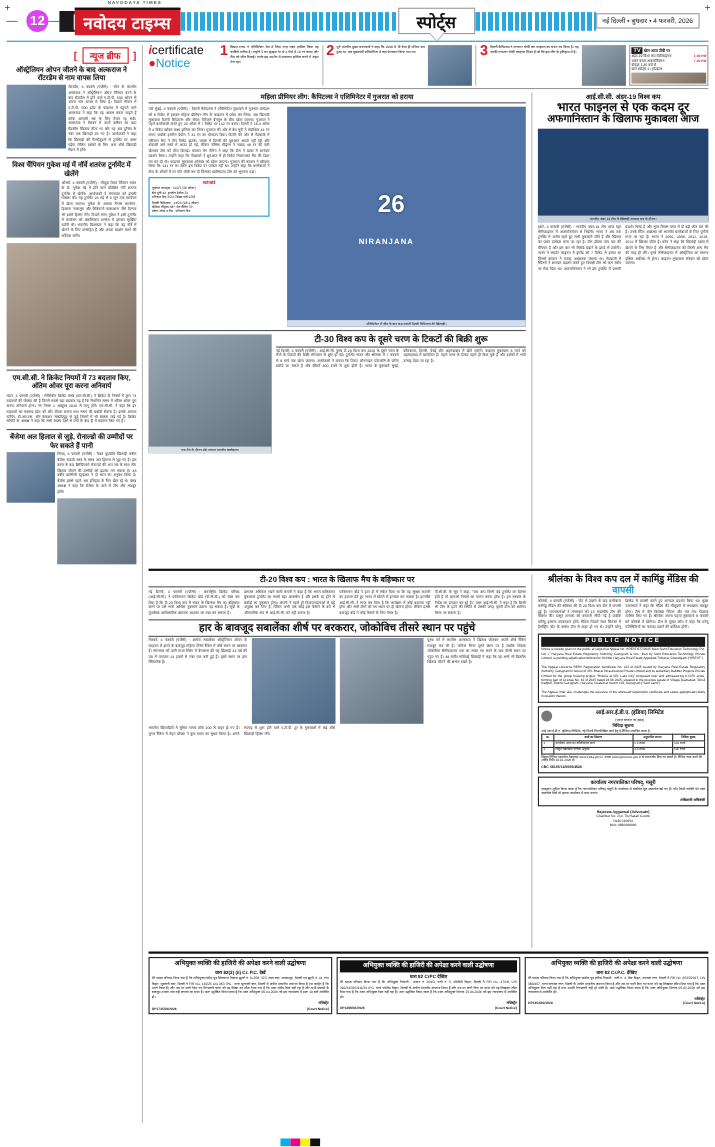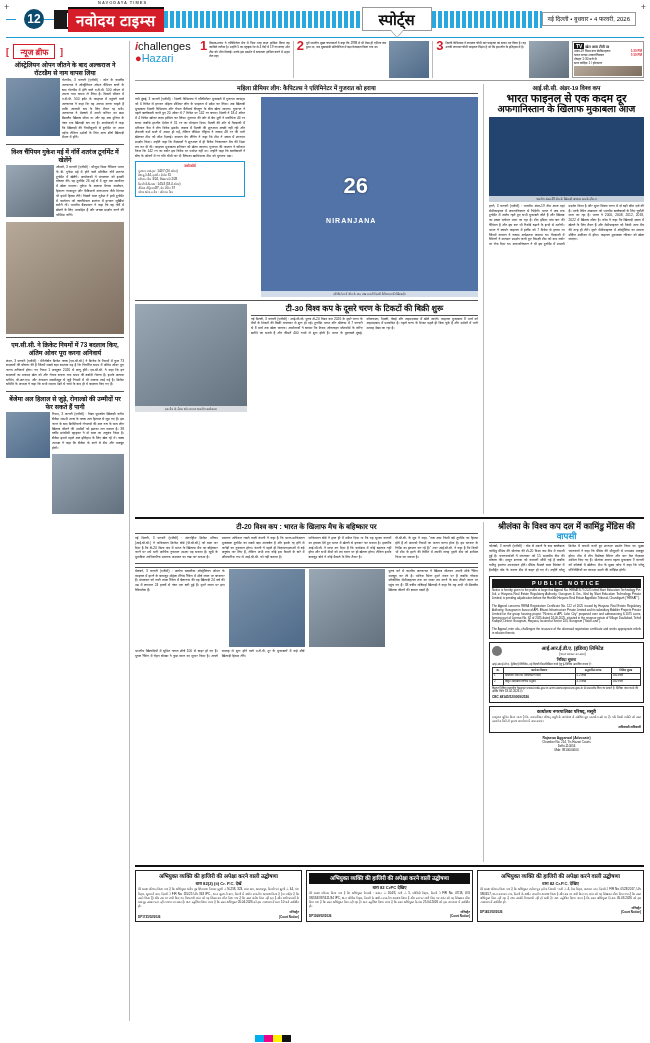--- a/index.html
+++ b/index.html
@@ -14,21 +14,21 @@
   }
   .page { position:relative; width:650px; height:1043px; padding:4px 6px; }
 
   
   .masthead { position:relative; height:30px; display:flex; align-items:center; gap:0; }
   .crop-mark { position:absolute; color:#444; font-size:9px; }
   .cm-tl { left:-2px; top:-2px; }
   .cm-tr { right:-2px; top:-2px; }
   .pageno {
     width:20px; height:20px; border-radius:50%;
-    background:#0c4a6e; color:#fff; font-weight:bold; font-size:12px;
+    background:#d946ef; color:#fff; font-weight:bold; font-size:12px;
     display:flex; align-items:center; justify-content:center;
     margin-left:8px; flex:0 0 auto; position:relative; z-index:3;
   }
   .pg-line { width:10px; height:1px; background:#1c9ad6; flex:0 0 auto;}
   .logo-blk { width:14px; height:19px; background:#1a1a1a; flex:0 0 auto; position:relative; }
   .logo-blk:after{content:"";position:absolute;right:-2px;top:3px;width:3px;height:14px;background:#fff;}
   .nameplate {
     background:#d51c29; color:#fff; font-weight:bold; font-size:15px;
     padding:1px 8px 2px 8px; letter-spacing:.5px; flex:0 0 auto;
     border-top:2px solid #111; position:relative;
@@ -77,21 +77,21 @@
   .col-left { width:118px; flex:0 0 118px; }
   .col-mid  { flex:1 1 auto; }
   .col-right{ width:155px; flex:0 0 155px; }
   .vline { width:1px; background:#bbb; flex:0 0 1px; }
 
   
   .brief-head {
     border:1px solid #d51c29; color:#d51c29; font-weight:bold; font-size:8px;
     display:inline-block; padding:1px 6px; margin-bottom:2px;
   }
-  .brief-head-wrap{ position:relative; text-align:left; }
+  .brief-head-wrap{ position:relative; text-align:right; }
   .brief-item { margin-bottom:4px; }
   .brief-title { font-size:6.3px; font-weight:bold; text-align:center; line-height:1.2; margin-bottom:2px;}
 
   
   .facts-strip { display:flex; align-items:stretch; gap:3px; border-bottom:1px solid #999; padding-bottom:2px; }
   .facts-logo { flex:0 0 62px; font-size:11px; line-height:1.05; position:relative;}
   .facts-logo .i { color:#d51c29; font-style:italic; font-weight:bold; }
   .facts-logo .f { color:#1c9ad6; }
   .facts-logo .dot{ color:#d51c29; }
   .fact { flex:1 1 0; display:flex; gap:2px; font-size:3.1px; line-height:1.4; text-align:justify; }
@@ -195,22 +195,22 @@
       </div>
       <div class="photo imgph2" style="height:60px;margin-top:2px"></div>
     </div>
 
     <div class="vline" style="height:980px"></div>
 
     <div style="flex:1 1 auto">
 
       <div class="facts-strip">
         <div class="facts-logo">
-          <div><span class="i">i</span><span>challenges</span></div>
-          <div><span class="dot">●</span><span class="f">Hazari</span></div>
+          <div><span class="i">i</span><span>certificate</span></div>
+          <div><span class="dot">●</span><span class="f">Notice</span></div>
         </div>
         <div class="fact">
           <span class="num">1</span>
           <span>बिसाट-रत्नम ने एलिमिनेटर मैच में जिस तरह लक्ष्य हासिल किया वह काबिले तारीफ है। उन्होंने 5 का स्ट्राइक रेट से 4 गेंदों में 19 रन बनाए और टीम को जीत दिलाई। उनके इस प्रदर्शन में सफलता हासिल करने में अहम रोल रहा।</span>
         </div>
         <div class="fact-sep"></div>
         <div class="fact">
           <span class="num">2</span>
           <span>पूर्व भारतीय मुख्य चयनकर्ता ने कहा कि 1998 में भी वैसा ही एशिया कप हुआ था, जब मुख्यमंत्री प्रतियोगिता में बड़ा फेरबदल किया गया था।</span>
         </div>
@@ -320,20 +320,21 @@
           <div style="display:flex;gap:4px">
             <div class="body-txt" style="flex:1 1 0">नई दिल्ली, 3 फरवरी (एजेंसी) : अंतर्राष्ट्रीय क्रिकेट परिषद (आई.सी.सी.) ने पाकिस्तान क्रिकेट बोर्ड (पी.सी.बी.) को स्पष्ट कर दिया है कि टी-20 विश्व कप में भारत के खिलाफ मैच का बहिष्कार करने पर उसे भारी आर्थिक नुकसान उठाना पड़ सकता है। सूत्रों के मुताबिक आधिकारिक प्रसारक अदालत का रुख कर सकता है।</div>
             <div class="body-txt" style="flex:1 1 0">प्रसारण अधिकार रखने वाली कंपनी ने कहा है कि भारत-पाकिस्तान मुकाबला टूर्नामेंट का सबसे बड़ा आकर्षण है और इसके रद्द होने से करोड़ों का नुकसान होगा। कंपनी ने पहले ही विज्ञापनदाताओं से बड़े अनुबंध कर लिए हैं, लेकिन अभी तक कोई इस फैसले के बारे में औपचारिक रूप से आई.सी.सी. को नहीं बताया है।</div>
             <div class="body-txt" style="flex:1 1 0">पाकिस्तान बोर्ड ने हाल ही में संकेत दिया था कि वह सुरक्षा कारणों का हवाला देते हुए भारत में खेलने से इनकार कर सकता है। हालांकि आई.सी.सी. ने साफ कर दिया है कि कार्यक्रम में कोई बदलाव नहीं होगा और सभी टीमों को तय स्थान पर ही खेलना होगा। लेकिन इसके बावजूद बोर्ड ने कोई फैसले के लिए तैयार है।</div>
             <div class="body-txt" style="flex:1 1 0">पी.सी.बी. के सूत्र ने कहा, "जब आप किसी बड़े टूर्नामेंट का हिस्सा होते हैं तो आपको नियमों का पालन करना होता है। हम सरकार के निर्देश का इंतजार कर रहे हैं।" उधर आई.सी.सी. ने कहा है कि किसी भी टीम के हटने की स्थिति में उसकी जगह दूसरी टीम को शामिल किया जा सकता है।</div>
           </div>
 
           <div class="rule-thin" style="margin:3px 0"></div>
 
           <div>
+            <div class="hl" style="font-size:9.5px;text-align:center">हार के बावजूद सबालेंका शीर्ष पर बरकरार, जोकोविच तीसरे स्थान पर पहुंचे</div>
             <div class="rule-thin" style="margin:1px 0"></div>
             <div style="display:flex;gap:4px">
               <div style="flex:1 1 0">
                 <div class="body-txt">मेलबर्न, 3 फरवरी (एजेंसी) : आर्यना सबालेंका ऑस्ट्रेलियन ओपन के फाइनल में हारने के बावजूद महिला टेनिस रैंकिंग में शीर्ष स्थान पर बरकरार हैं। मंगलवार को जारी ताजा रैंकिंग में बेलारूस की यह खिलाड़ी 24 वर्ष की उम्र में लगातार 24 हफ्तों से नंबर एक बनी हुई हैं। दूसरे स्थान पर इगा स्वियातेक हैं।</div>
               </div>
               <div style="flex:0 0 76px">
                 <div class="photo imgph" style="height:78px"></div>
               </div>
               <div style="flex:0 0 76px">
                 <div class="photo imgph2" style="height:78px"></div>

